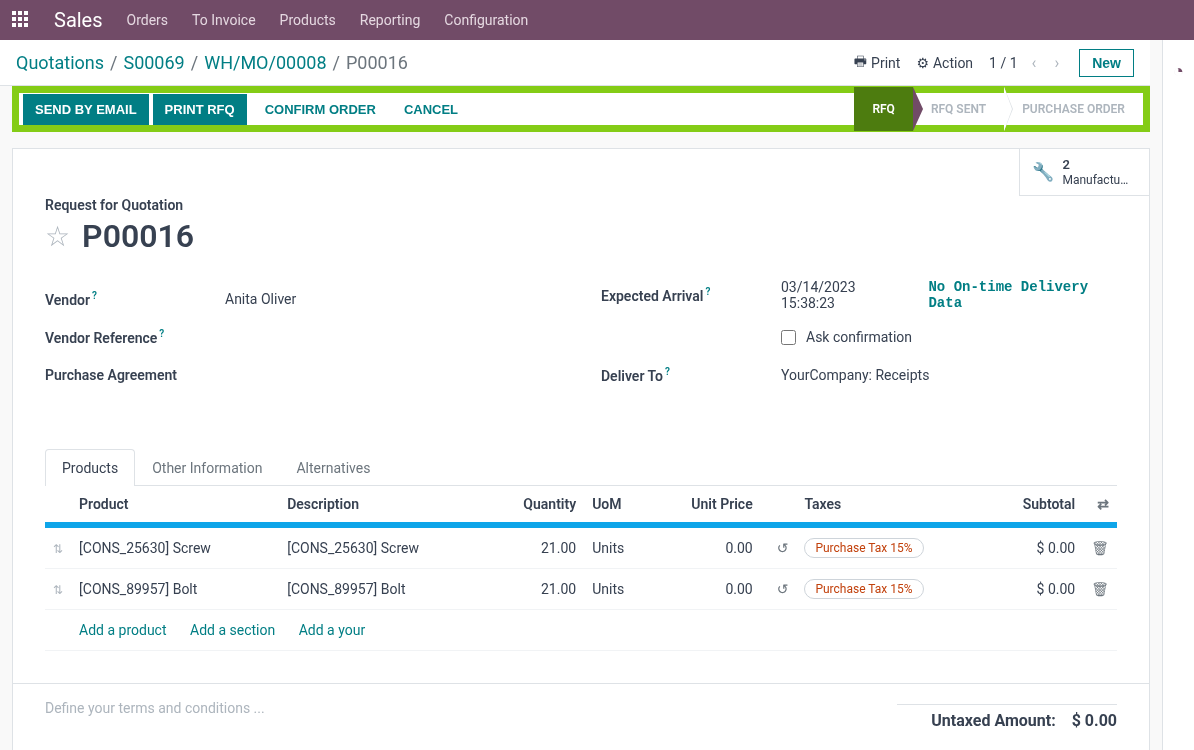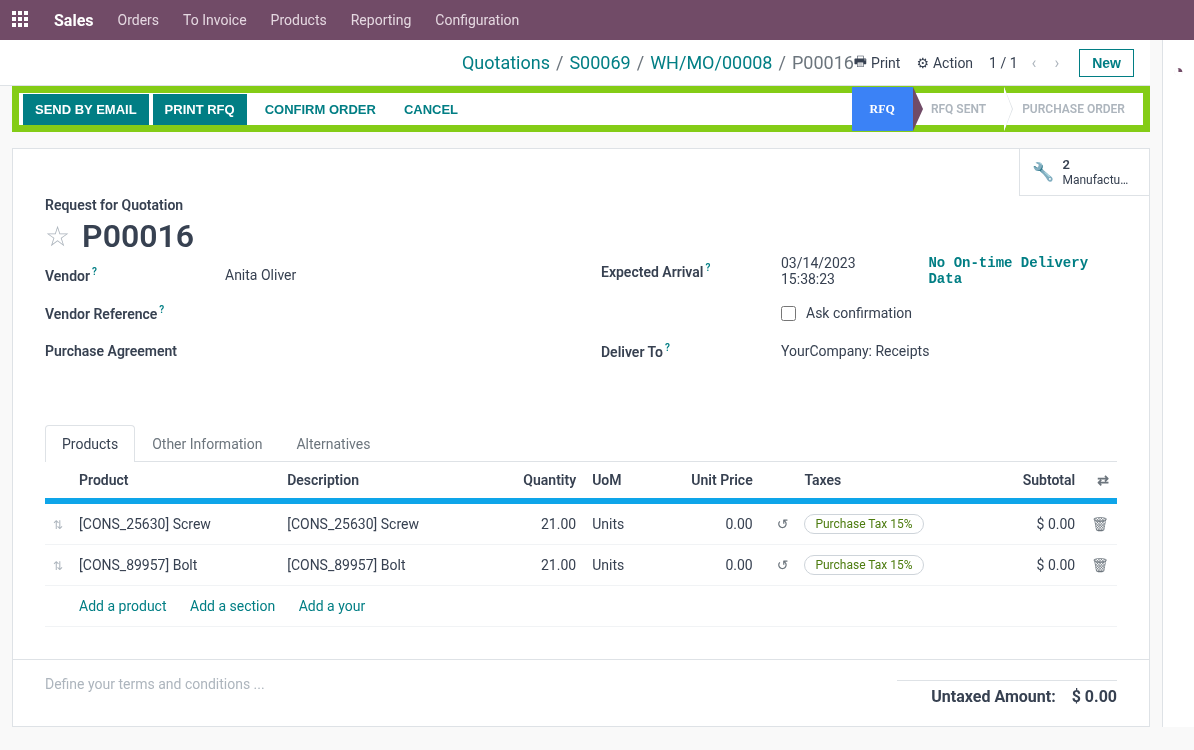--- a/index.html
+++ b/index.html
@@ -1,25 +1,25 @@
 <!DOCTYPE html>
 <html><head>
 <meta charset="utf-8">
 <style>
 * { box-sizing: border-box; margin: 0; padding: 0; }
 body { font-family: -apple-system, BlinkMacSystemFont, "Segoe UI", Roboto, sans-serif; font-size: 14px; color: #374151; background: #f9f9f9; }
 
 .topbar { background: #714B67; color: #fff; height: 40px; display: flex; align-items: center; padding: 0 12px; gap: 24px; }
 .topbar .apps-icon { width: 18px; height: 18px; display: grid; grid-template-columns: repeat(3, 4px); grid-template-rows: repeat(3, 4px); gap: 2px; cursor: pointer; }
 .topbar .apps-icon span { background: #fff; width: 4px; height: 4px; }
-.topbar .brand { font-weight: 700; font-size: 16px; }
+.topbar .brand { font-weight: 400; font-size: 20px; }
 .topbar .menu { display: flex; gap: 24px; }
 .topbar .menu a { color: #e5d8e1; text-decoration: none; cursor: pointer; font-size: 14px; }
 
-.control-bar { background: #fff; height: 46px; border-bottom: 1px solid #dee2e6; display: flex; align-items: center; justify-content: flex-end; padding: 0 16px; }
+.control-bar { background: #fff; height: 46px; border-bottom: 1px solid #dee2e6; display: flex; align-items: center; justify-content: space-between; padding: 0 16px; }
 .breadcrumb { display: flex; align-items: center; gap: 6px; font-size: 18px; }
 .breadcrumb a { color: #017e84; text-decoration: none; cursor: pointer; }
 .breadcrumb .sep { color: #6c757d; }
 .breadcrumb .current { color: #6c757d; }
 .control-right { display: flex; align-items: center; gap: 16px; }
 .icon-btn { display: inline-flex; align-items: center; gap: 4px; color: #374151; cursor: pointer; font-size: 14px; }
 .pager { display: flex; align-items: center; gap: 10px; font-size: 14px; }
 .pager .arrow { color: #adb5bd; cursor: pointer; padding: 0 4px; font-size: 16px; }
 .btn-new { border: 1px solid #017e84; color: #017e84; background: #fff; padding: 5px 12px; font-weight: 600; cursor: pointer; font-size: 14px; }
 
@@ -28,34 +28,34 @@
 .side-strip { width: 32px; background: #fff; border-left: 1px solid #dee2e6; display: flex; flex-direction: column; align-items: center; padding-top: 20px; }
 .side-strip .clock-icon { color: #714B67; font-size: 18px; cursor: pointer; }
 
 .action-bar { background: #fff; border: 7px solid #84cc16; display: flex; align-items: center; justify-content: space-between; margin: 0 0 0 12px; height: 46px; }
 .action-left { display: flex; align-items: center; }
 .btn-primary { background: #017e84; color: #fff; border: none; padding: 8px 12px; font-weight: 600; font-size: 13px; cursor: pointer; margin-right: 4px; }
 .btn-link { background: none; border: none; color: #017e84; font-weight: 600; font-size: 13px; padding: 8px 14px; cursor: pointer; }
 
 .status-bar { display: flex; align-items: stretch; height: 44px; }
 .status-step { display: flex; align-items: center; padding: 0 18px; font-size: 12px; font-weight: 600; color: #adb5bd; position: relative; }
-.status-step.active { background: #3b82f6; color: #fff; font-family: Liberation Serif, serif; }
+.status-step.active { background: #4d7c0f; color: #fff; }
 .status-step.active::after { content: ""; position: absolute; right: -10px; top: 0; border-top: 22px solid transparent; border-bottom: 22px solid transparent; border-left: 10px solid #714B67; z-index: 1; }
 .status-step:not(.active):not(:last-child)::after { content: ""; position: absolute; right: -8px; top: 0; border-top: 22px solid transparent; border-bottom: 22px solid transparent; border-left: 8px solid #fff; z-index: 1; }
 .status-step:not(.active):not(:last-child)::before { content: ""; position: absolute; right: -9px; top: 0; border-top: 22px solid transparent; border-bottom: 22px solid transparent; border-left: 9px solid #dee2e6; }
 
 .sheet { background: #fff; border: 1px solid #dee2e6; margin: 16px 0 0 12px; position: relative; }
 .stat-btn { position: absolute; top: 0; right: 0; border-left: 1px solid #dee2e6; border-bottom: 1px solid #dee2e6; padding: 8px 12px; display: flex; align-items: center; gap: 8px; cursor: pointer; width: 130px; background: #fff; }
 .stat-btn .wrench { font-size: 18px; color: #6c757d; }
 .stat-btn .stat-text { display: flex; flex-direction: column; font-size: 12px; color: #374151; line-height: 1.2; }
 .stat-btn .stat-text .val { font-weight: 600; font-size: 13px; }
 .stat-btn .stat-text .lbl { white-space: nowrap; overflow: hidden; text-overflow: ellipsis; max-width: 80px; }
 
 .sheet-body { padding: 24px 32px; }
-.title-area { margin-top: 24px; }
+.title-area { margin-bottom: 24px; margin-top: 24px; }
 .title-area .subtitle { font-size: 14px; font-weight: 600; color: #374151; margin-bottom: 4px; }
 .title-row { display: flex; align-items: center; gap: 12px; }
 .title-row .star { font-size: 28px; color: #adb5bd; cursor: pointer; }
 .title-row h1 { font-size: 32px; font-weight: 600; color: #374151; }
 
 .form-grid { display: flex; gap: 40px; margin-bottom: 24px; align-items: flex-end; }
 .form-col { flex: 1; }
 .form-row { display: flex; margin-bottom: 14px; align-items: center; min-height: 24px; }
 .form-row .label { width: 180px; font-weight: 600; color: #374151; font-size: 14px; }
 .form-row .label sup { color: #017e84; font-size: 10px; margin-left: 2px; cursor: pointer; }
@@ -68,21 +68,21 @@
 .tabs { display: flex; border-bottom: 1px solid #dee2e6; margin: 0 32px; }
 .tab { padding: 10px 16px; cursor: pointer; font-size: 14px; color: #6c757d; border: 1px solid transparent; border-bottom: none; margin-bottom: -1px; }
 .tab.active { color: #374151; border-color: #dee2e6; background: #fff; border-radius: 4px 4px 0 0; }
 
 .table-wrap { padding: 0 32px 16px; }
 table { width: 100%; border-collapse: collapse; }
 th { text-align: left; font-weight: 600; padding: 10px 8px; border-bottom: 6px solid #0ea5e9; font-size: 14px; color: #374151; }
 th.num, td.num { text-align: right; }
 td { padding: 10px 8px; border-bottom: 1px solid #f1f3f5; font-size: 14px; }
 .drag-handle { color: #adb5bd; cursor: grab; font-size: 12px; }
-.tax-pill { border: 1px solid #ced4da; border-radius: 12px; padding: 2px 10px; font-size: 12px; color: #4d7c0f; display: inline-block; }
+.tax-pill { border: 1px solid #ced4da; border-radius: 12px; padding: 2px 10px; font-size: 12px; color: #c2410c; display: inline-block; }
 .row-icon { color: #6c757d; cursor: pointer; margin-left: 8px; }
 .trash { color: #6c757d; cursor: pointer; }
 .opt-icon { color: #6c757d; cursor: pointer; margin-left: 6px; }
 
 .add-row td { padding: 12px 8px; }
 .add-link { color: #017e84; cursor: pointer; margin-right: 20px; font-size: 14px; }
 
 .terms-area { padding: 16px 32px; border-top: 1px solid #dee2e6; margin-top: 16px; display: flex; justify-content: space-between; align-items: flex-start; }
 .terms-input { color: #adb5bd; font-size: 14px; cursor: text; }
 .totals { width: 220px; }

